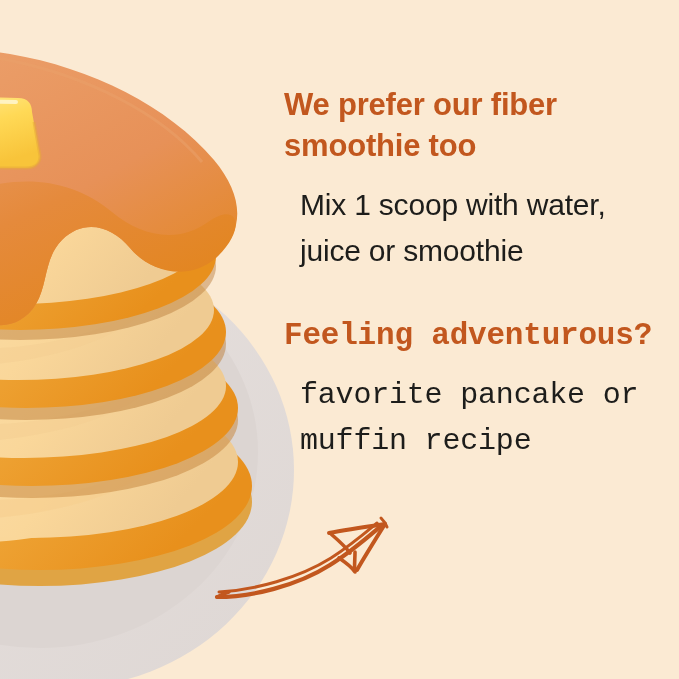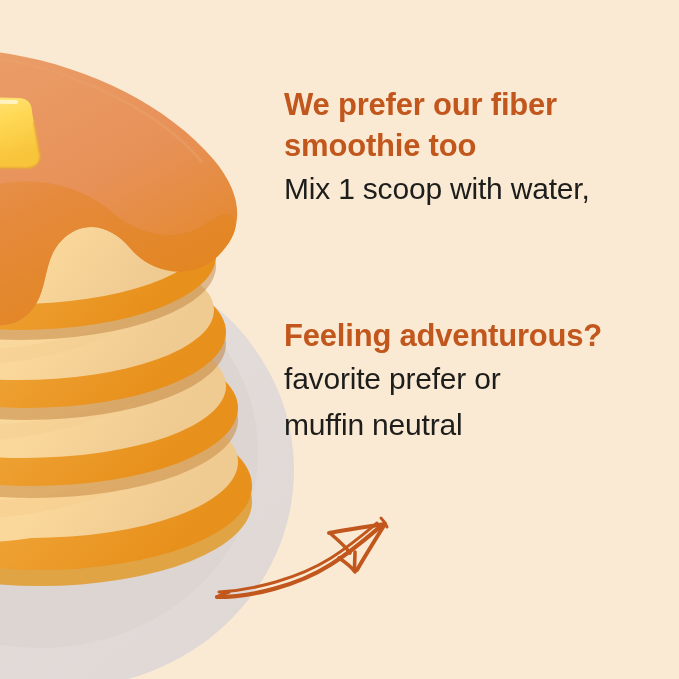--- a/index.html
+++ b/index.html
@@ -28,32 +28,32 @@
     top: 0;
     width: 390px;
     height: 679px;
   }
   .block {
     position: absolute;
     left: 0;
     width: 390px;
   }
   #block-1 { top: 84px; }
-  #block-2 { top: 315px; }
+  #block-2 { top: 315px; font-family: Liberation Mono, monospace; }
 
   .headline {
     margin: 0;
     color: #c2571e;
     font-size: 31px;
     font-weight: bold;
     line-height: 41px;
     letter-spacing: -0.2px;
   }
   .body-copy {
-    margin: 0;
+    margin: 16px;
     color: #1d1d1b;
     font-size: 30px;
     font-weight: normal;
     line-height: 46px;
     letter-spacing: -0.2px;
   }
   .headline .ln, .body-copy .ln { display: block; white-space: nowrap; }
 
   #arrow {
     position: absolute;
@@ -181,30 +181,31 @@
 
   <div id="copy">
 
     <div class="block" id="block-1">
       <h2 class="headline">
         <span class="ln">We prefer our fiber</span>
         <span class="ln">smoothie too</span>
       </h2>
       <p class="body-copy">
         <span class="ln">Mix 1 scoop with water,</span>
+        <span class="ln">juice or smoothie</span>
       </p>
     </div>
 
     <div class="block" id="block-2">
       <h2 class="headline">
         <span class="ln">Feeling adventurous?</span>
       </h2>
       <p class="body-copy">
-        <span class="ln">favorite prefer or</span>
-        <span class="ln">muffin neutral</span>
+        <span class="ln">favorite pancake or</span>
+        <span class="ln">muffin recipe</span>
       </p>
     </div>
 
   </div>
 
   <svg id="arrow" viewBox="0 0 205 125">
     <g fill="none" stroke="#C2571E" stroke-linecap="round" stroke-linejoin="round">
 
       <path d="M12 97 C 46 97, 92 86, 125 65 C 146 52, 163 37, 176 26" stroke-width="4.2"></path>
 

